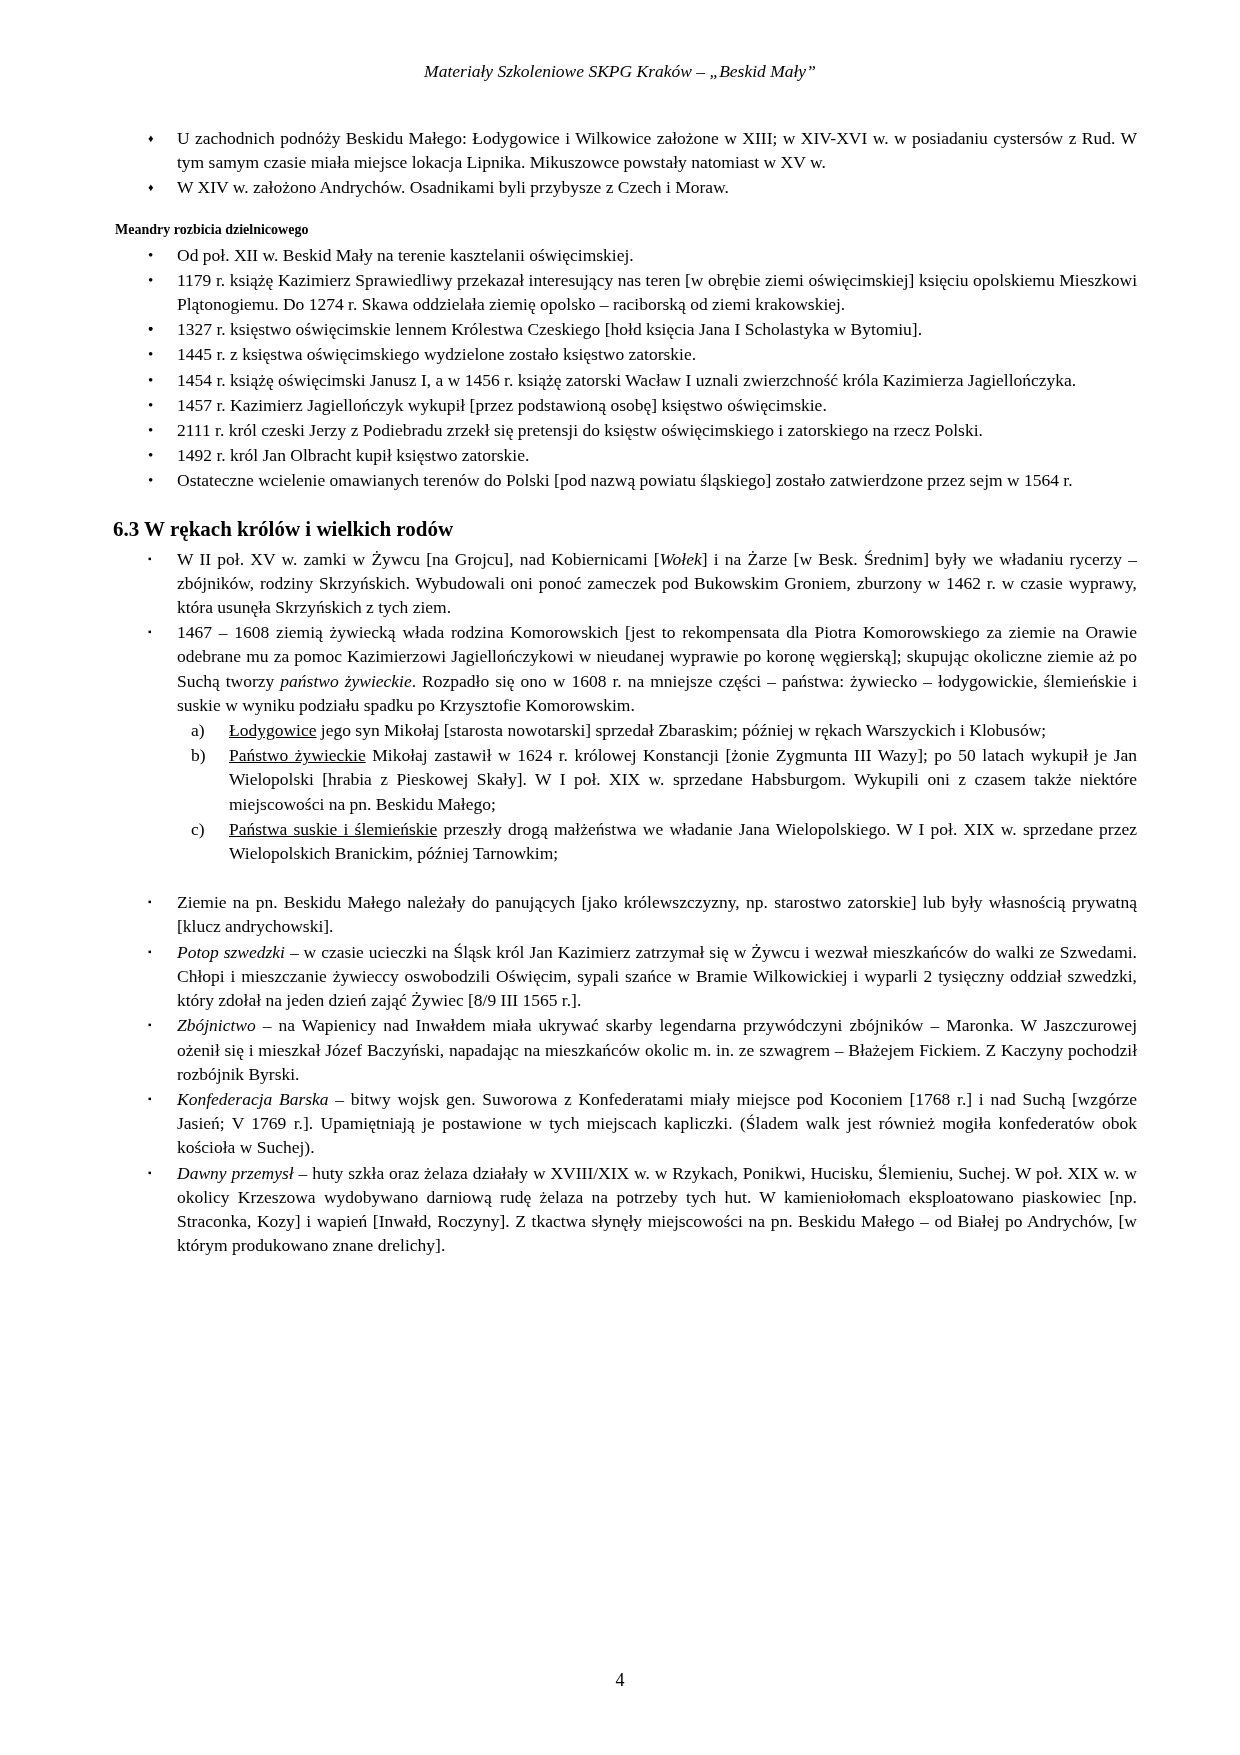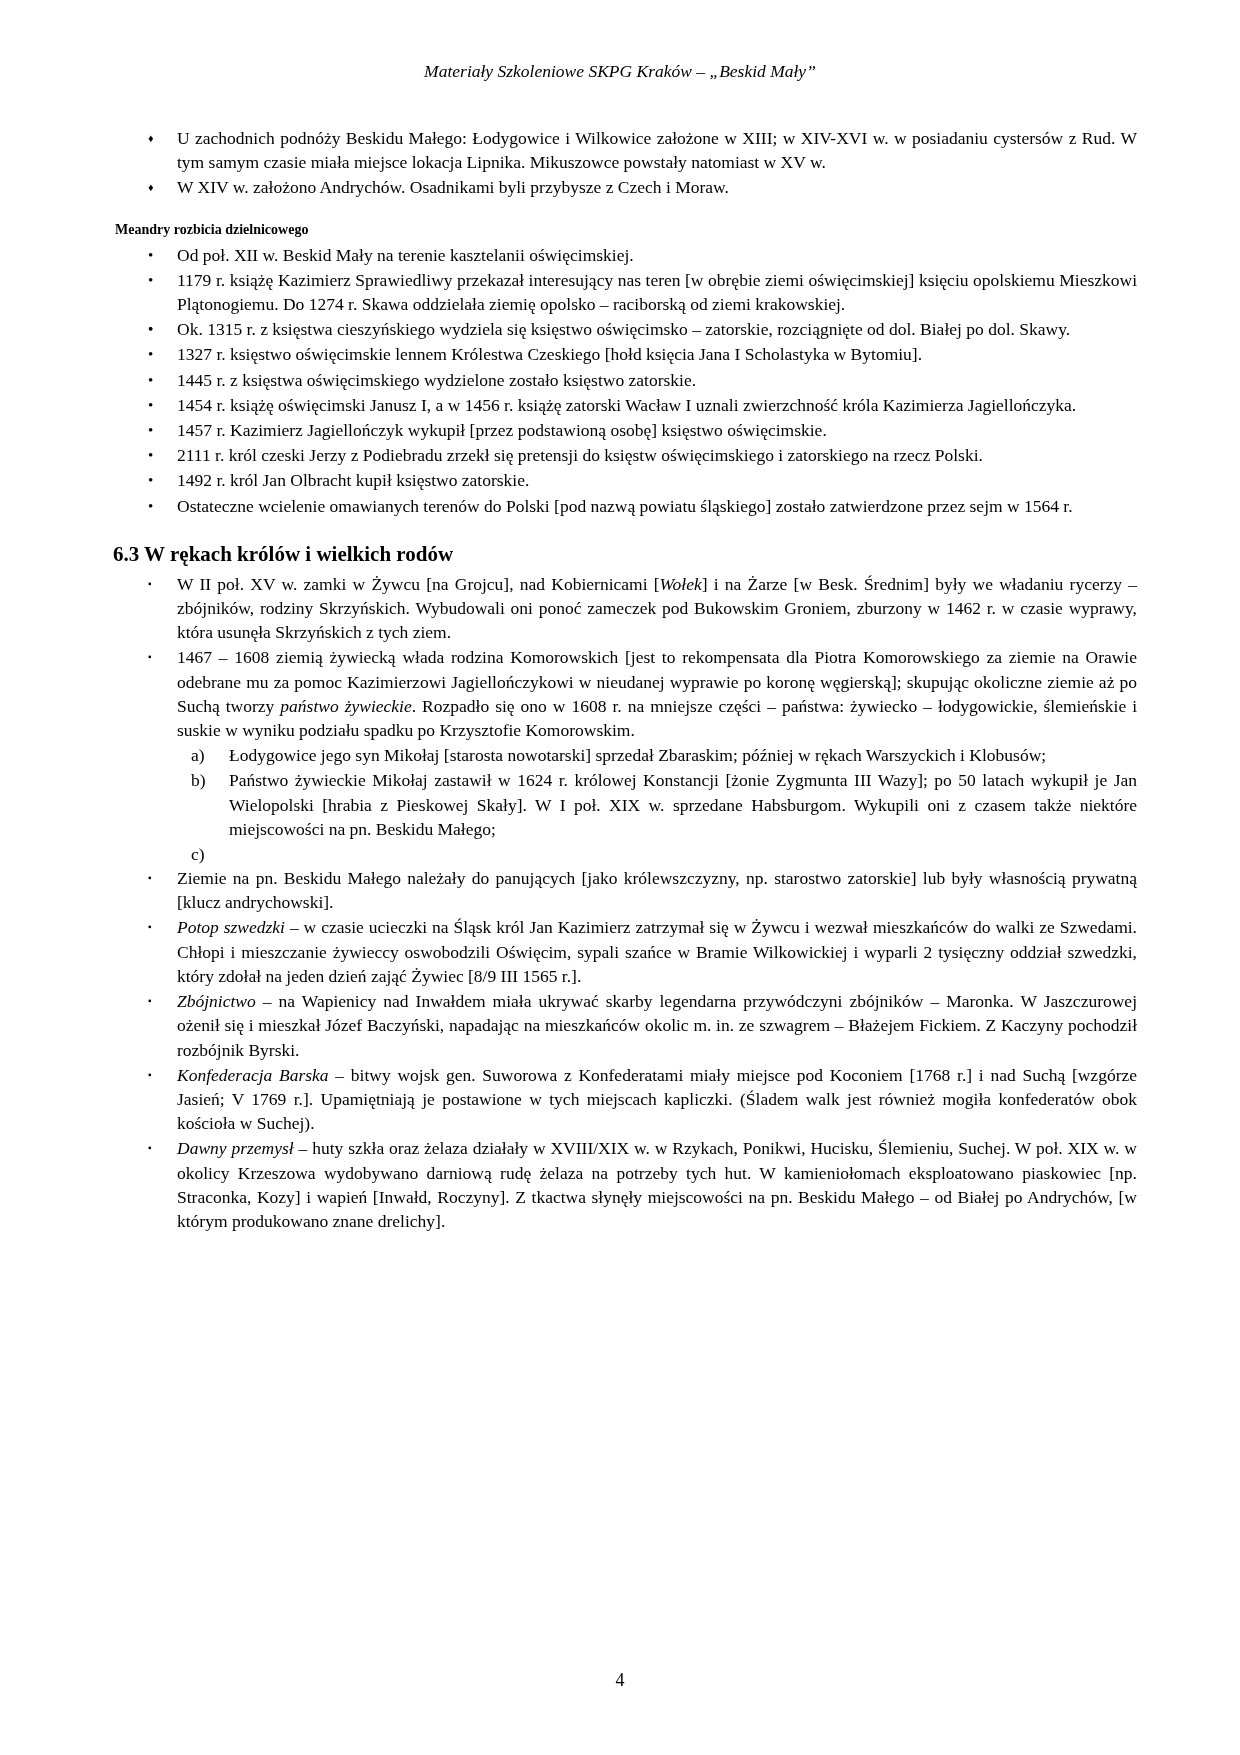--- a/index.html
+++ b/index.html
@@ -46,21 +46,21 @@
     font-weight:bold;
     font-size:14px;
     margin:22px 0 5px 12px;
   }
   .heading-63 {
     font-weight:bold;
     font-size:21px;
     margin:24px 0 5px 10px;
   }
   .seg-italic { font-style:italic; }
-  .seg-underline { }
+  .seg-underline { text-decoration:underline; }
   .page-number {
     position:absolute;
     bottom:64px; left:0;
     width:100%;
     text-align:center;
     font-size:18px;
   }
 </style>
 </head>
 <body>
@@ -73,38 +73,38 @@
       <div class="li"><span class="marker marker-diamond">♦</span><span class="text"><span class="seg-normal">U zachodnich podnóży Beskidu Małego: Łodygowice i Wilkowice założone w XIII; w XIV-XVI w. w posiadaniu cystersów z Rud. W tym samym czasie miała miejsce lokacja Lipnika. Mikuszowce powstały natomiast w XV w.</span></span></div>
       <div class="li"><span class="marker marker-diamond">♦</span><span class="text"><span class="seg-normal">W XIV w. założono Andrychów. Osadnikami byli przybysze z Czech i Moraw.</span></span></div>
     </div>
 
   <div class="heading-meandry">Meandry rozbicia dzielnicowego</div>
 
   <div class="list">
       <div class="li"><span class="marker marker-round">•</span><span class="text"><span class="seg-normal">Od poł. XII w. Beskid Mały na terenie kasztelanii oświęcimskiej.</span></span></div>
       <div class="li"><span class="marker marker-round">•</span><span class="text"><span class="seg-normal">1179 r. książę Kazimierz Sprawiedliwy przekazał interesujący nas teren [w obrębie ziemi oświęcimskiej] księciu opolskiemu Mieszkowi Plątonogiemu. Do 1274 r. Skawa oddzielała ziemię opolsko – raciborską od ziemi krakowskiej.</span></span></div>
       <div class="li"><span class="marker marker-round">•</span></div>
-      <div class="li"><span class="marker marker-round">•</span><span class="text"><span class="seg-normal">Ok. 1315 r. z księstwa cieszyńskiego wydziela się księstwo oświęcimsko – zatorskie, rozciągnięte od dol. Białej po dol. Skawy.</span></span></div>
+      <div class="li"><span class="marker marker-round">•</span></div>
       <div class="li"><span class="marker marker-round">•</span><span class="text"><span class="seg-normal">1327 r. księstwo oświęcimskie lennem Królestwa Czeskiego [hołd księcia Jana I Scholastyka w Bytomiu].</span></span></div>
       <div class="li"><span class="marker marker-round">•</span><span class="text"><span class="seg-normal">1445 r. z księstwa oświęcimskiego wydzielone zostało księstwo zatorskie.</span></span></div>
       <div class="li"><span class="marker marker-round">•</span><span class="text"><span class="seg-normal">1454 r. książę oświęcimski Janusz I, a w 1456 r. książę zatorski Wacław I uznali zwierzchność króla Kazimierza Jagiellończyka.</span></span></div>
       <div class="li"><span class="marker marker-round">•</span><span class="text"><span class="seg-normal">1457 r. Kazimierz Jagiellończyk wykupił [przez podstawioną osobę] księstwo oświęcimskie.</span></span></div>
       <div class="li"><span class="marker marker-round">•</span><span class="text"><span class="seg-normal">2111 r. król czeski Jerzy z Podiebradu zrzekł się pretensji do księstw oświęcimskiego i zatorskiego na rzecz Polski.</span></span></div>
       <div class="li"><span class="marker marker-round">•</span><span class="text"><span class="seg-normal">1492 r. król Jan Olbracht kupił księstwo zatorskie.</span></span></div>
       <div class="li"><span class="marker marker-round">•</span><span class="text"><span class="seg-normal">Ostateczne wcielenie omawianych terenów do Polski [pod nazwą powiatu śląskiego] zostało zatwierdzone przez sejm w 1564 r.</span></span></div>
     </div>
 
   <div class="heading-63">6.3 W rękach królów i wielkich rodów</div>
 
   <div class="list">
       <div class="li"><span class="marker marker-square">▪</span><span class="text"><span class="seg-normal">W II poł. XV w. zamki w Żywcu [na Grojcu], nad Kobiernicami [</span><span class="seg-italic">Wołek</span><span class="seg-normal">] i na Żarze [w Besk. Średnim] były we władaniu rycerzy – zbójników, rodziny Skrzyńskich. Wybudowali oni ponoć zameczek pod Bukowskim Groniem, zburzony w 1462 r. w czasie wyprawy, która usunęła Skrzyńskich z tych ziem.</span></span></div>
       <div class="li"><span class="marker marker-square">▪</span><span class="text"><span class="seg-normal">1467 – 1608 ziemią żywiecką włada rodzina Komorowskich [jest to rekompensata dla Piotra Komorowskiego za ziemie na Orawie odebrane mu za pomoc Kazimierzowi Jagiellończykowi w nieudanej wyprawie po koronę węgierską]; skupując okoliczne ziemie aż po Suchą tworzy </span><span class="seg-italic">państwo żywieckie</span><span class="seg-normal">. Rozpadło się ono w 1608 r. na mniejsze części – państwa: żywiecko – łodygowickie, ślemieńskie i suskie w wyniku podziału spadku po Krzysztofie Komorowskim.</span></span></div>
       <div class="li li-sub"><span class="marker marker-alpha">a)</span><span class="text"><span class="seg-underline">Łodygowice</span><span class="seg-normal"> jego syn Mikołaj [starosta nowotarski] sprzedał Zbaraskim; później w rękach Warszyckich i Klobusów;</span></span></div>
       <div class="li li-sub"><span class="marker marker-alpha">b)</span><span class="text"><span class="seg-underline">Państwo żywieckie</span><span class="seg-normal"> Mikołaj zastawił w 1624 r. królowej Konstancji [żonie Zygmunta III Wazy]; po 50 latach wykupił je Jan Wielopolski [hrabia z Pieskowej Skały]. W I poł. XIX w. sprzedane Habsburgom. Wykupili oni z czasem także niektóre miejscowości na pn. Beskidu Małego;</span></span></div>
-      <div class="li li-sub"><span class="marker marker-alpha">c)</span></div>
+      <div class="li li-sub"><span class="marker marker-alpha">c)</span><span class="text"><span class="seg-underline">Państwa suskie i ślemieńskie</span><span class="seg-normal"> przeszły drogą małżeństwa we władanie Jana Wielopolskiego. W I poł. XIX w. sprzedane przez Wielopolskich Branickim, później Tarnowkim;</span></span></div>
       <div class="li gap-before"><span class="marker marker-square">▪</span><span class="text"><span class="seg-normal">Ziemie na pn. Beskidu Małego należały do panujących [jako królewszczyzny, np. starostwo zatorskie] lub były własnością prywatną [klucz andrychowski].</span></span></div>
       <div class="li"><span class="marker marker-square">▪</span><span class="text"><span class="seg-italic">Potop szwedzki</span><span class="seg-normal"> – w czasie ucieczki na Śląsk król Jan Kazimierz zatrzymał się w Żywcu i wezwał mieszkańców do walki ze Szwedami. Chłopi i mieszczanie żywieccy oswobodzili Oświęcim, sypali szańce w Bramie Wilkowickiej i wyparli 2 tysięczny oddział szwedzki, który zdołał na jeden dzień zająć Żywiec [8/9 III 1565 r.].</span></span></div>
       <div class="li"><span class="marker marker-square">▪</span><span class="text"><span class="seg-italic">Zbójnictwo</span><span class="seg-normal"> – na Wapienicy nad Inwałdem miała ukrywać skarby legendarna przywódczyni zbójników – Maronka. W Jaszczurowej ożenił się i mieszkał Józef Baczyński, napadając na mieszkańców okolic m. in. ze szwagrem – Błażejem Fickiem. Z Kaczyny pochodził rozbójnik Byrski.</span></span></div>
       <div class="li"><span class="marker marker-square">▪</span><span class="text"><span class="seg-italic">Konfederacja Barska</span><span class="seg-normal"> – bitwy wojsk gen. Suworowa z Konfederatami miały miejsce pod Koconiem [1768 r.] i nad Suchą [wzgórze Jasień; V 1769 r.]. Upamiętniają je postawione w tych miejscach kapliczki. (Śladem walk jest również mogiła konfederatów obok kościoła w Suchej).</span></span></div>
       <div class="li"><span class="marker marker-square">▪</span><span class="text"><span class="seg-italic">Dawny przemysł</span><span class="seg-normal"> – huty szkła oraz żelaza działały w XVIII/XIX w. w Rzykach, Ponikwi, Hucisku, Ślemieniu, Suchej. W poł. XIX w. w okolicy Krzeszowa wydobywano darniową rudę żelaza na potrzeby tych hut. W kamieniołomach eksploatowano piaskowiec [np. Straconka, Kozy] i wapień [Inwałd, Roczyny]. Z tkactwa słynęły miejscowości na pn. Beskidu Małego – od Białej po Andrychów, [w którym produkowano znane drelichy].</span></span></div>
     </div>
 
   <div class="page-number">4</div>
 
 </div>

